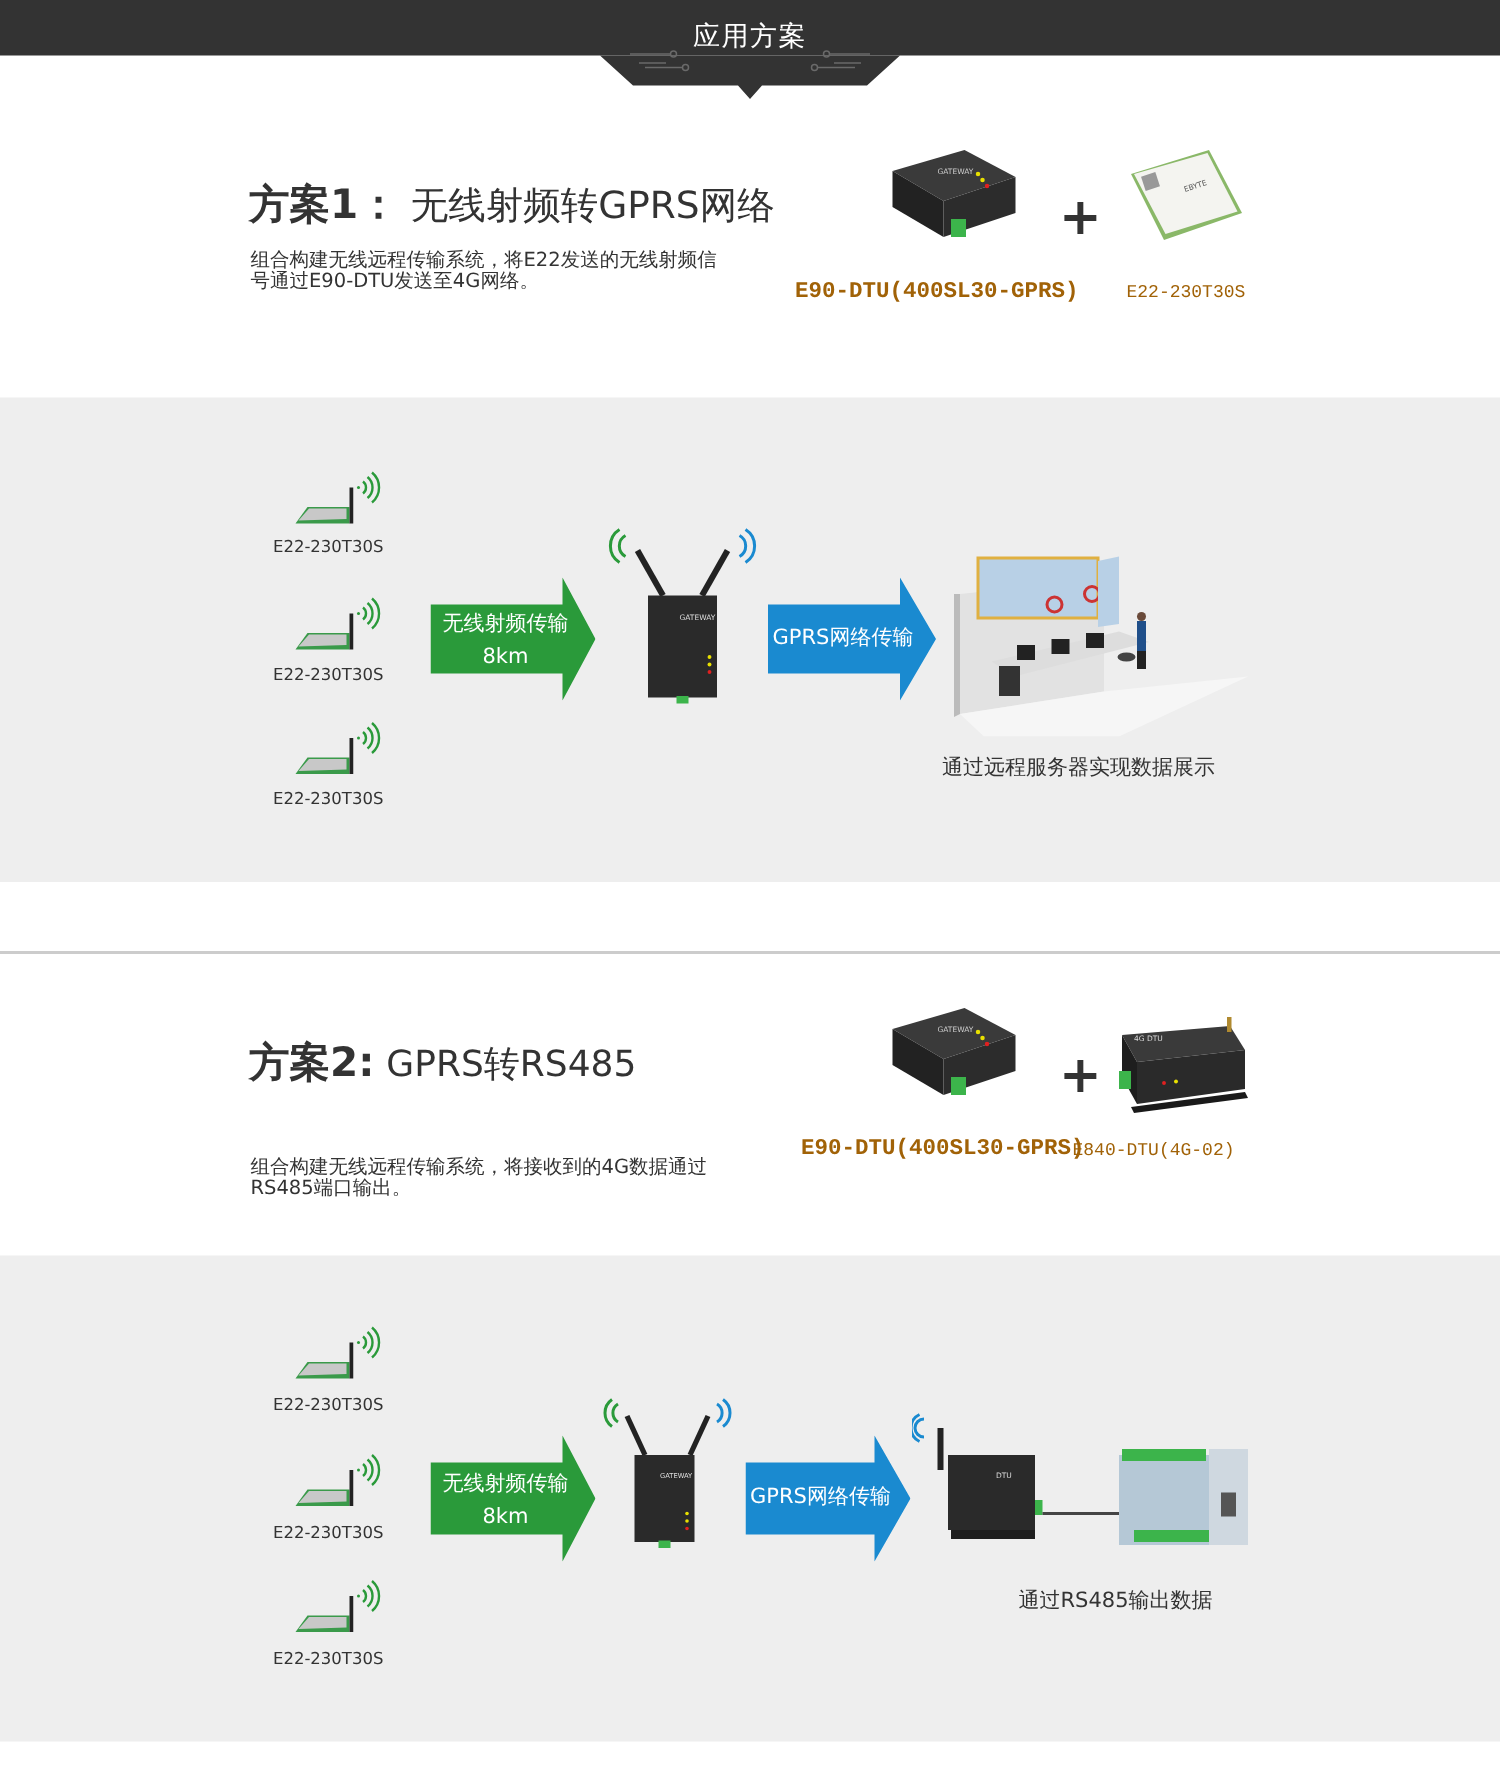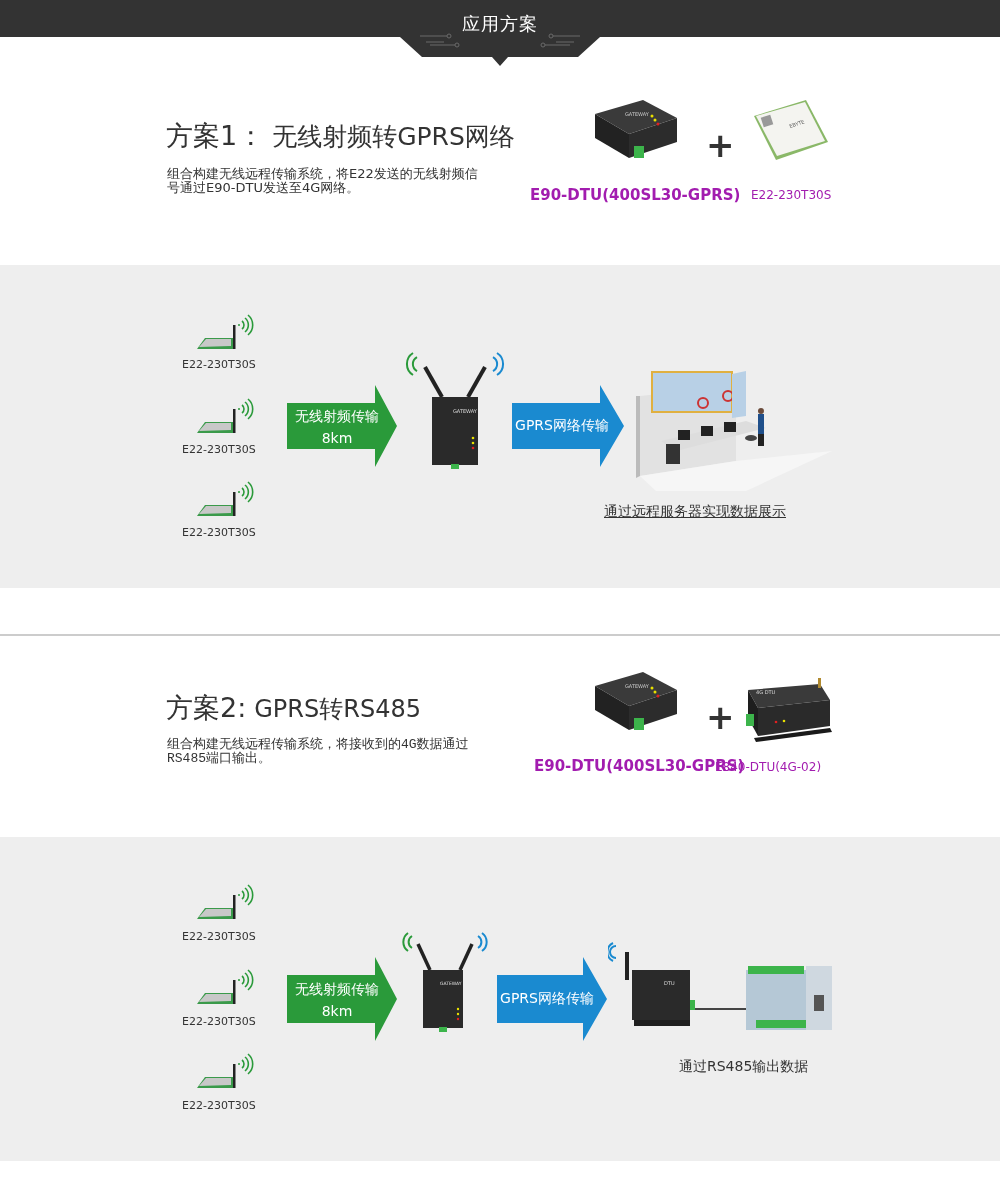--- a/index.html
+++ b/index.html
@@ -6,23 +6,23 @@
   html, body { width: 1000px; height: 1194px; background: #ffffff; overflow: hidden; }
   body { font-family: "DejaVu Sans", "Liberation Sans", sans-serif; color: #333; position: relative; }
 
   
   .topbar { position: absolute; left: 0; top: 0; width: 1000px; height: 37px; background: #333333; }
   .tab-shape { position: absolute; left: 400px; top: 0; width: 200px; height: 66px; }
   .header-title { position: absolute; left: 400px; top: 12px; width: 200px; text-align: center; color: #ffffff; font-size: 18px; letter-spacing: 1px; }
 
   
   .scheme-title { position: absolute; left: 166px; font-size: 25px; color: #333; white-space: nowrap; }
-  .scheme-title .num { font-weight: normal; font-size: 27px; }
+  .scheme-title .num { font-weight: bold; font-size: 27px; }
   .scheme-desc { position: absolute; left: 167px; width: 320px; font-size: 13px; line-height: 14px; color: #333; }
-  .product-label { position: absolute; font-size: 15px; font-weight: bold; color: #a21caf; white-space: nowrap; }
+  .product-label { position: absolute; font-size: 15px; font-weight: bold; color: #a16207; white-space: nowrap; font-family: Liberation Mono, monospace; }
   .product-label.small { font-size: 12px; font-weight: normal; }
   .plus { position: absolute; font-size: 34px; color: #333; font-weight: bold; line-height: 1; }
 
   
   .panel { position: absolute; left: 0; width: 1000px; background: #eeeeee; }
   .divider { position: absolute; left: 0; top: 634px; width: 1000px; height: 2px; background: #cccccc; }
 
   .node-label { position: absolute; font-size: 11px; color: #333; white-space: nowrap; }
   .arrow { position: absolute; }
   .arrow-text { position: absolute; color: #fff; font-size: 14px; text-align: center; line-height: 22px; white-space: nowrap; }
@@ -143,29 +143,29 @@
   <polygon points="25,75 110,55 130,62 40,85" fill="#ddd"></polygon>
   <rect x="42" y="64" width="12" height="10" fill="#222"></rect>
   <rect x="65" y="60" width="12" height="10" fill="#222"></rect>
   <rect x="88" y="56" width="12" height="10" fill="#222"></rect>
   <rect x="30" y="78" width="14" height="20" fill="#333"></rect>
   <rect x="122" y="48" width="6" height="20" fill="#1f4f8a"></rect>
   <circle cx="125" cy="45" r="3" fill="#6a4a3a"></circle>
   <rect x="122" y="68" width="6" height="12" fill="#222"></rect>
   <ellipse cx="115" cy="72" rx="6" ry="3" fill="#444"></ellipse>
 </svg>
-<div class="caption" style="left:604px; top:503px;text-decoration:underline;">通过远程服务器实现数据展示</div>
+<div class="caption" style="left:628px; top:503px;">通过远程服务器实现数据展示</div>
 
 <div class="divider"></div>
 
 <div class="scheme-title" style="top:690px;">
   <span class="num">方案2:</span>
   <span style="font-size:24px;">GPRS转RS485</span>
 </div>
-<div class="scheme-desc" style="top:738px;font-family:Liberation Mono, monospace;">组合构建无线远程传输系统，将接收到的4G数据通过RS485端口输出。</div>
+<div class="scheme-desc" style="top:772px;">组合构建无线远程传输系统，将接收到的4G数据通过RS485端口输出。</div>
 
 <svg class="device" style="left:585px; top:668px;" width="100" height="75" viewBox="0 0 100 75">
   <polygon points="10,18 58,4 92,22 44,38" fill="#3a3a3a"></polygon>
   <polygon points="10,18 44,38 44,62 10,42" fill="#222"></polygon>
   <polygon points="44,38 92,22 92,46 44,62" fill="#2c2c2c"></polygon>
   <circle cx="67" cy="20" r="1.5" fill="#e8e000"></circle>
     <circle cx="70" cy="24" r="1.5" fill="#e8e000"></circle>
     <circle cx="73" cy="28" r="1.5" fill="#e02020"></circle>
   <rect x="49" y="50" width="10" height="12" fill="#3cb44b"></rect>
   <text x="40" y="20" font-size="5" fill="#ccc" font-family="DejaVu Sans, sans-serif">GATEWAY</text>

